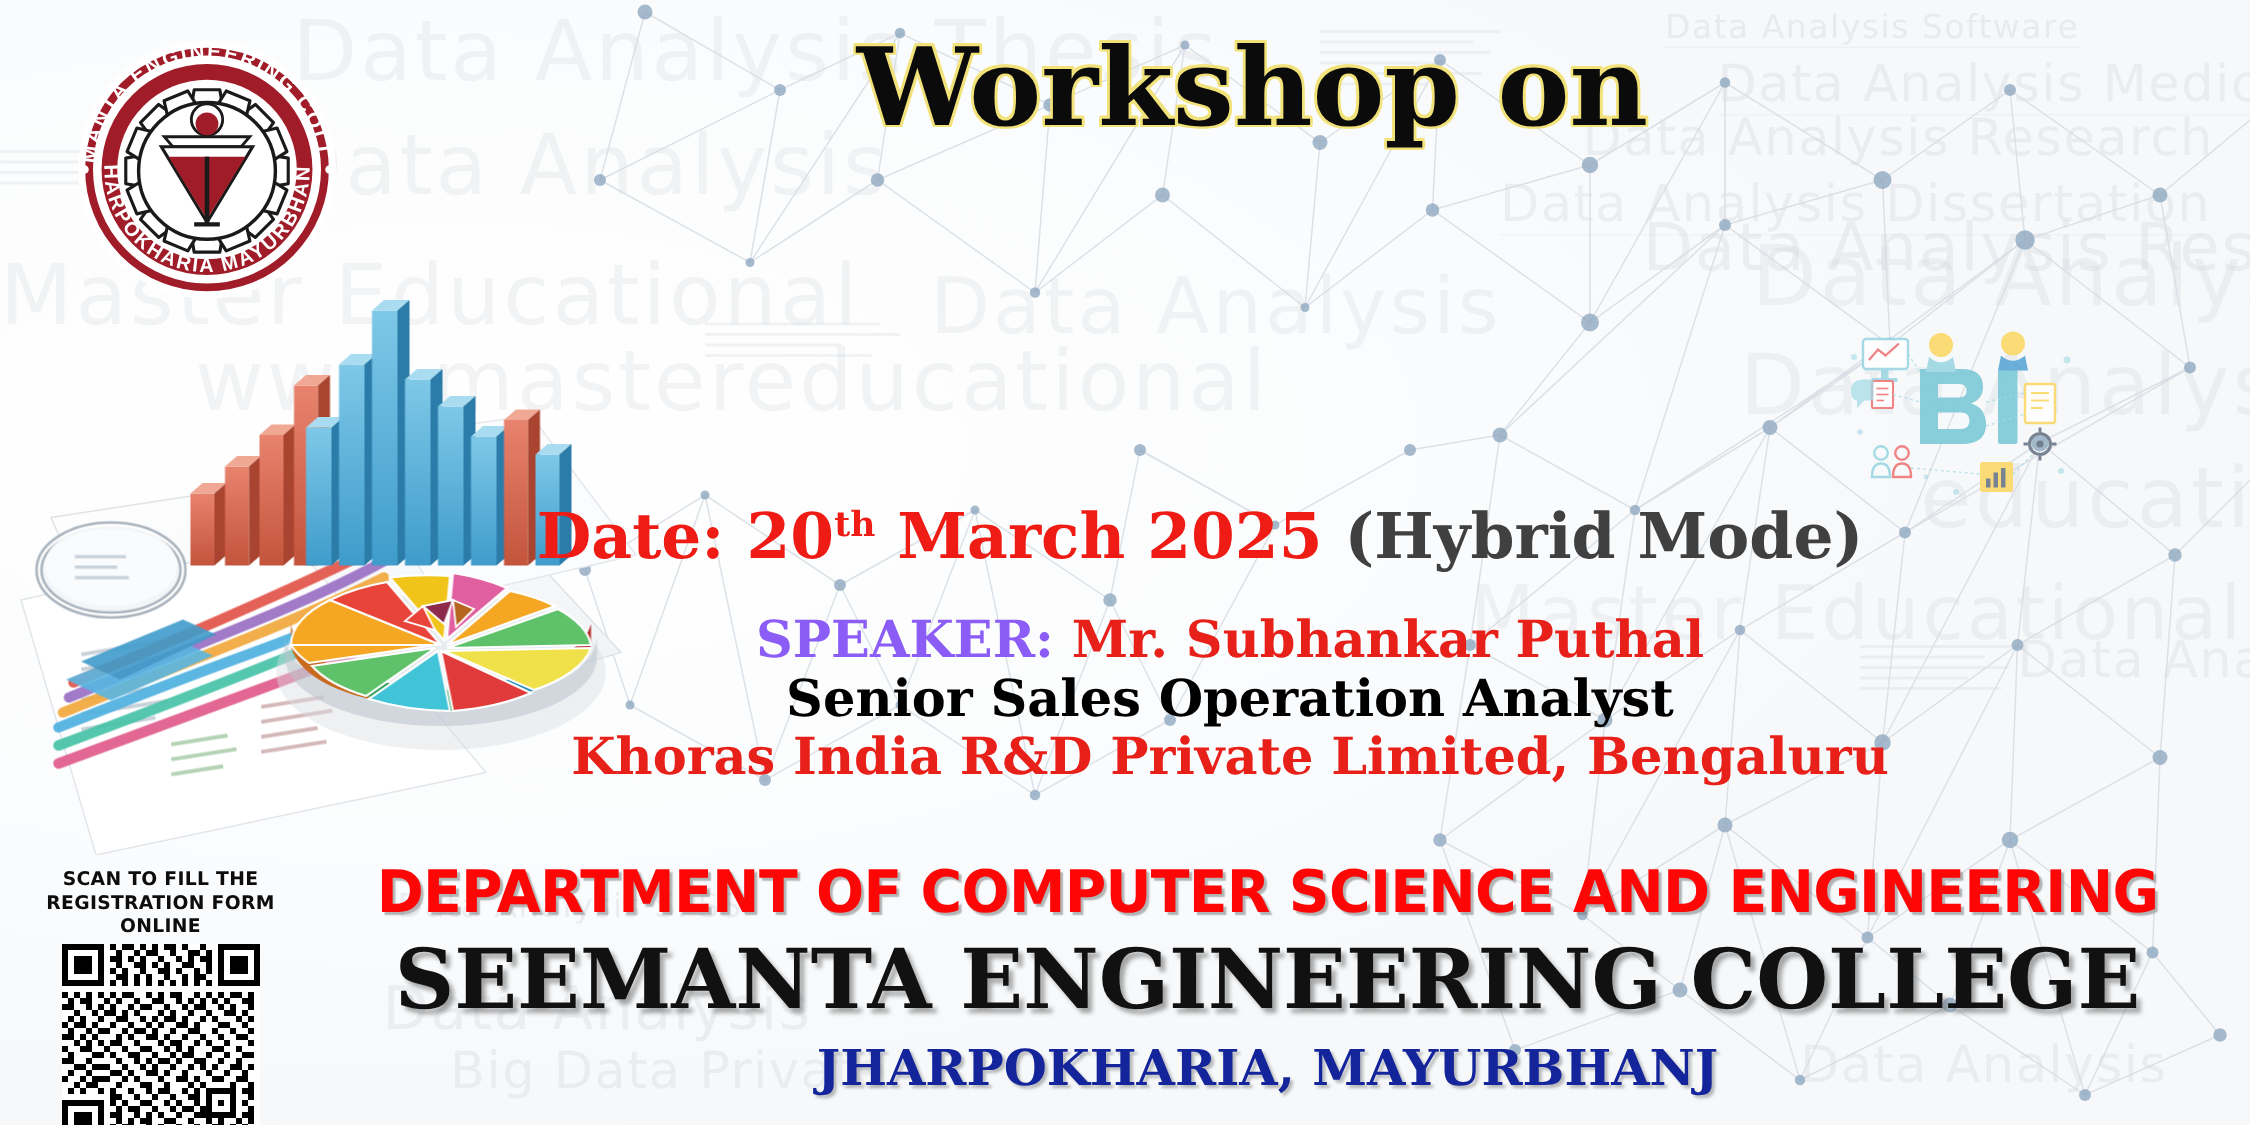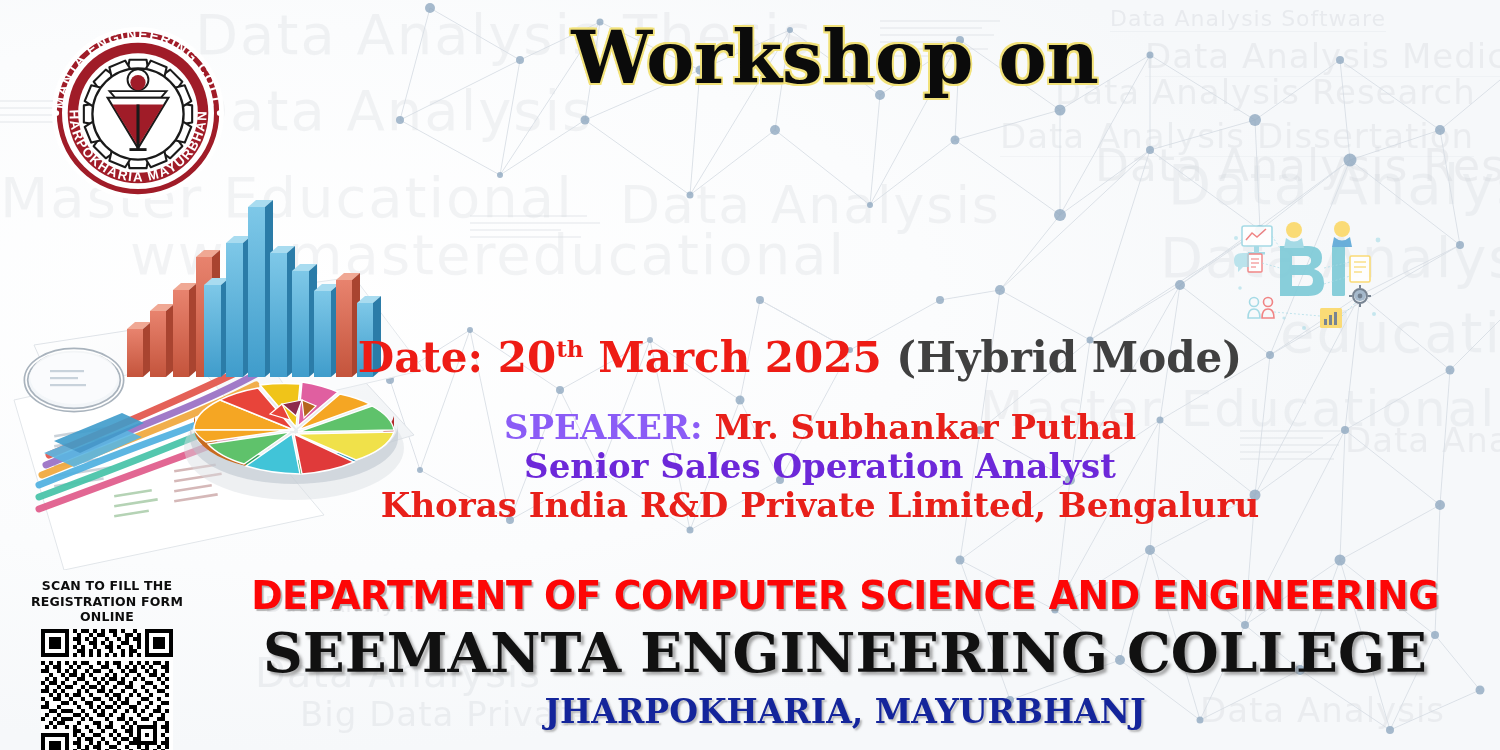--- a/index.html
+++ b/index.html
@@ -128,21 +128,21 @@
     left: 320px; top: 408px;
     width: 1000px;
     text-align: center;
     line-height: 1.14;
     font-family: "DejaVu Serif", "Liberation Serif", serif;
     font-weight: 700;
   }
   .speaker-line1 { font-size: 34px; white-space: nowrap;}
   .speaker-label { color: #8b5cf6; }
   .speaker-name  { color: #e8201a; }
-  .speaker-role  { font-size: 34px; color: #6d28d9; }
+  .speaker-role  { font-size: 34px; color: #000000; }
   .speaker-org   { font-size: 34px; color: #e8201a; }
 
   
   .dept {
     position: absolute;
     left: 200px; top: 573px;
     width: 1290px;
     text-align: center;
     font-family: "DejaVu Sans", "Liberation Sans", sans-serif;
     font-weight: 700;

